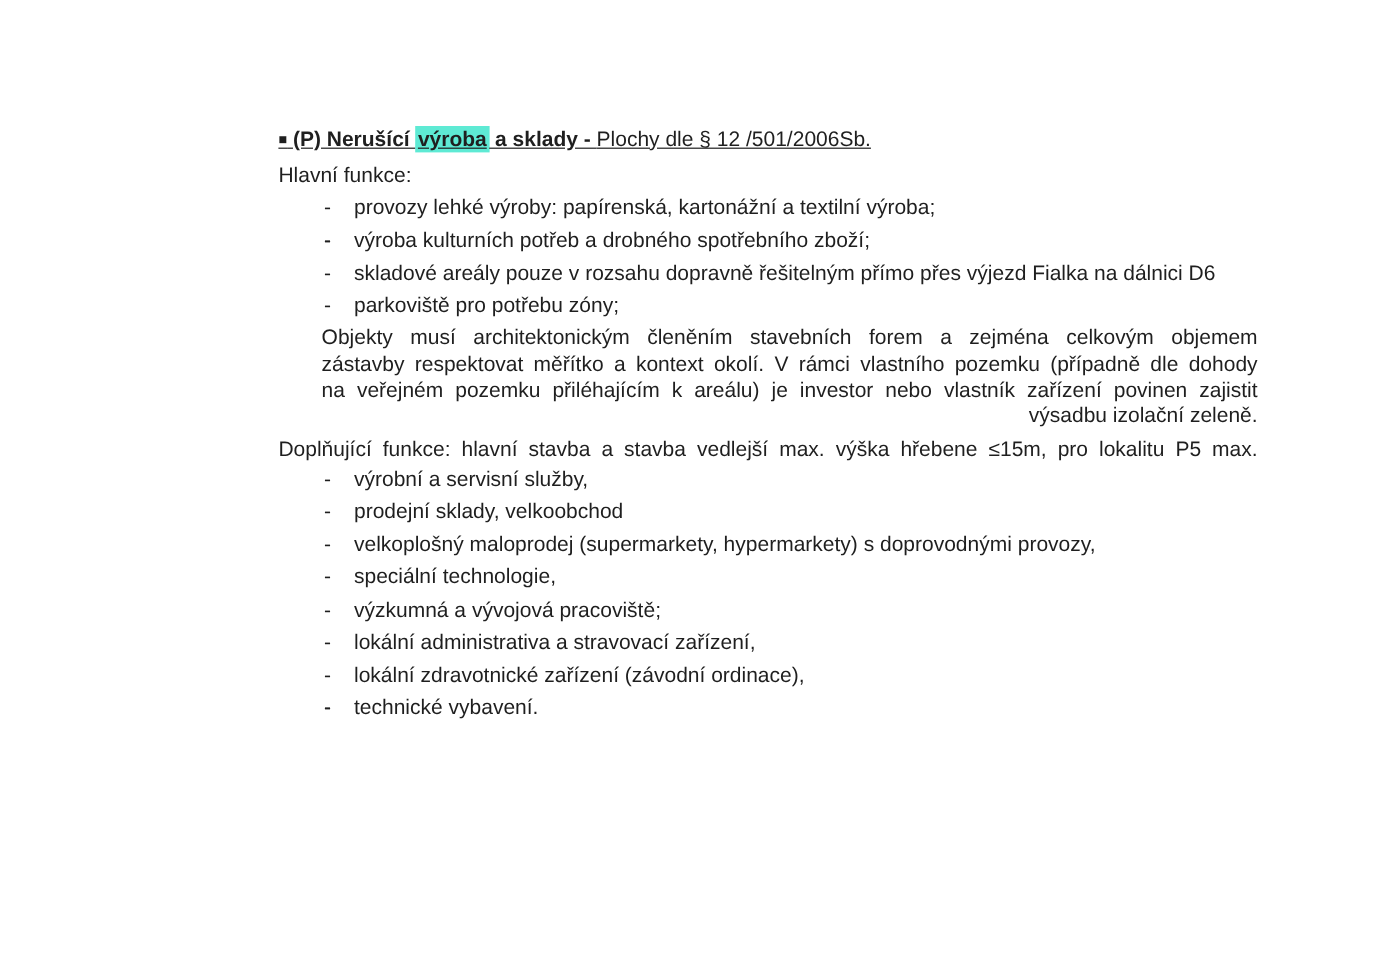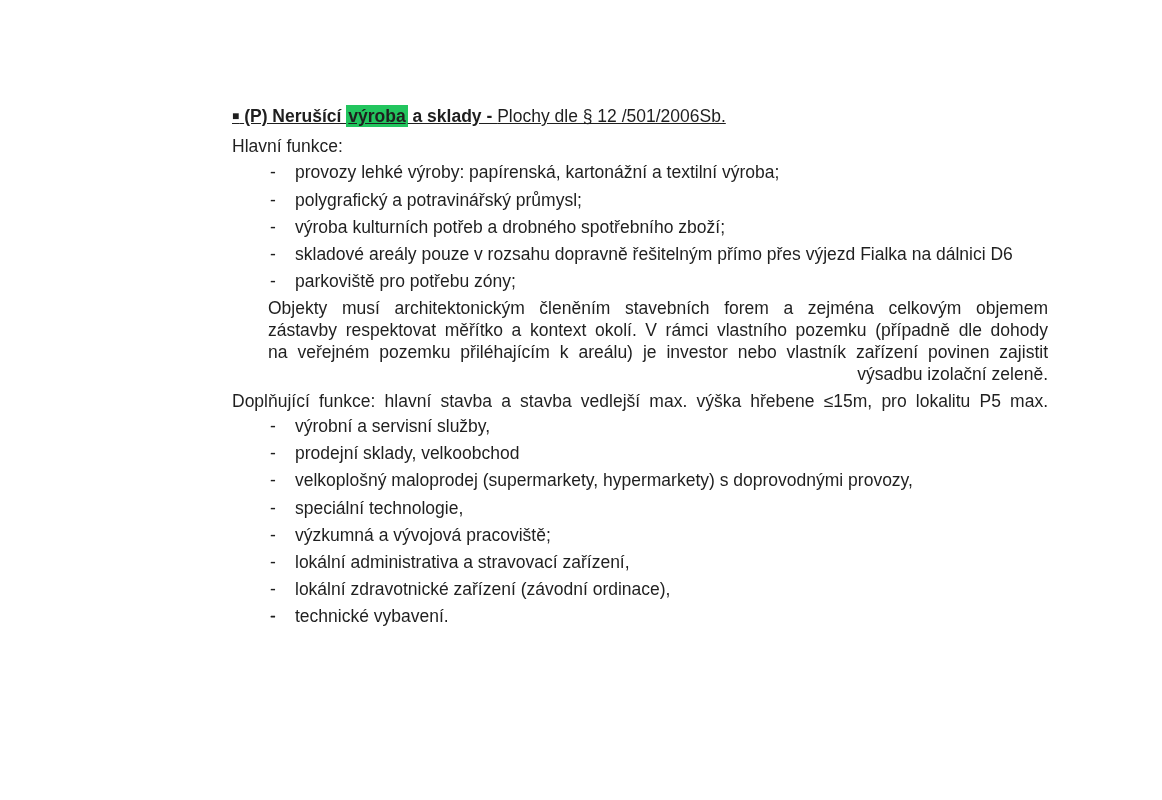--- a/index.html
+++ b/index.html
@@ -79,34 +79,33 @@
     margin-top: 0;
   }
 </style>
 </head>
 <body>
 
 <div class="doc">
 
   <div class="heading">
     <span class="sq">■</span>
-    <span>(P) Nerušící </span><span class="hl" style="background-color: #22c55e;">výroba</span><span> a sklady - </span><span style="font-weight:normal">Plochy dle § 12 /501/2006Sb.</span>
+    <span>(P) Nerušící </span><span class="hl" style="background-color: #5eead4;">výroba</span><span> a sklady - </span><span style="font-weight:normal">Plochy dle § 12 /501/2006Sb.</span>
   </div>
 
 
   <div class="label">Hlavní funkce:</div>
 
   <ul class="dash-list">
     <li>
       <span class="dash">-</span>
       <span>provozy lehké výroby: papírenská, kartonážní a textilní výroba;</span>
     </li>
     <li>
       <span class="dash">-</span>
-      <span>polygrafický a potravinářský průmysl;</span>
     </li>
     <li>
       <span class="dash">-</span>
       <span>výroba kulturních potřeb a drobného spotřebního zboží;</span>
     </li>
     <li>
       <span class="dash">-</span>
       <span>skladové areály pouze v rozsahu dopravně řešitelným přímo přes výjezd Fialka na dálnici D6</span>
     </li>
     <li>

